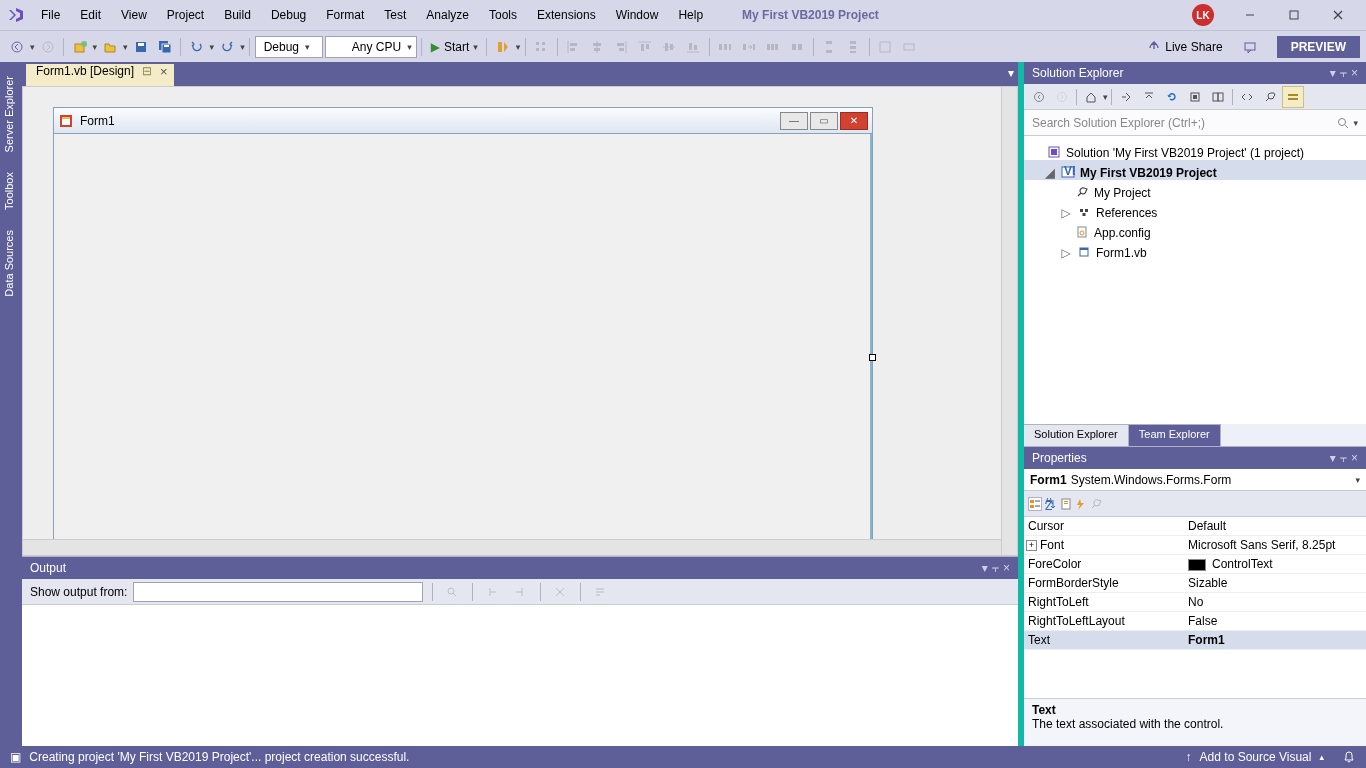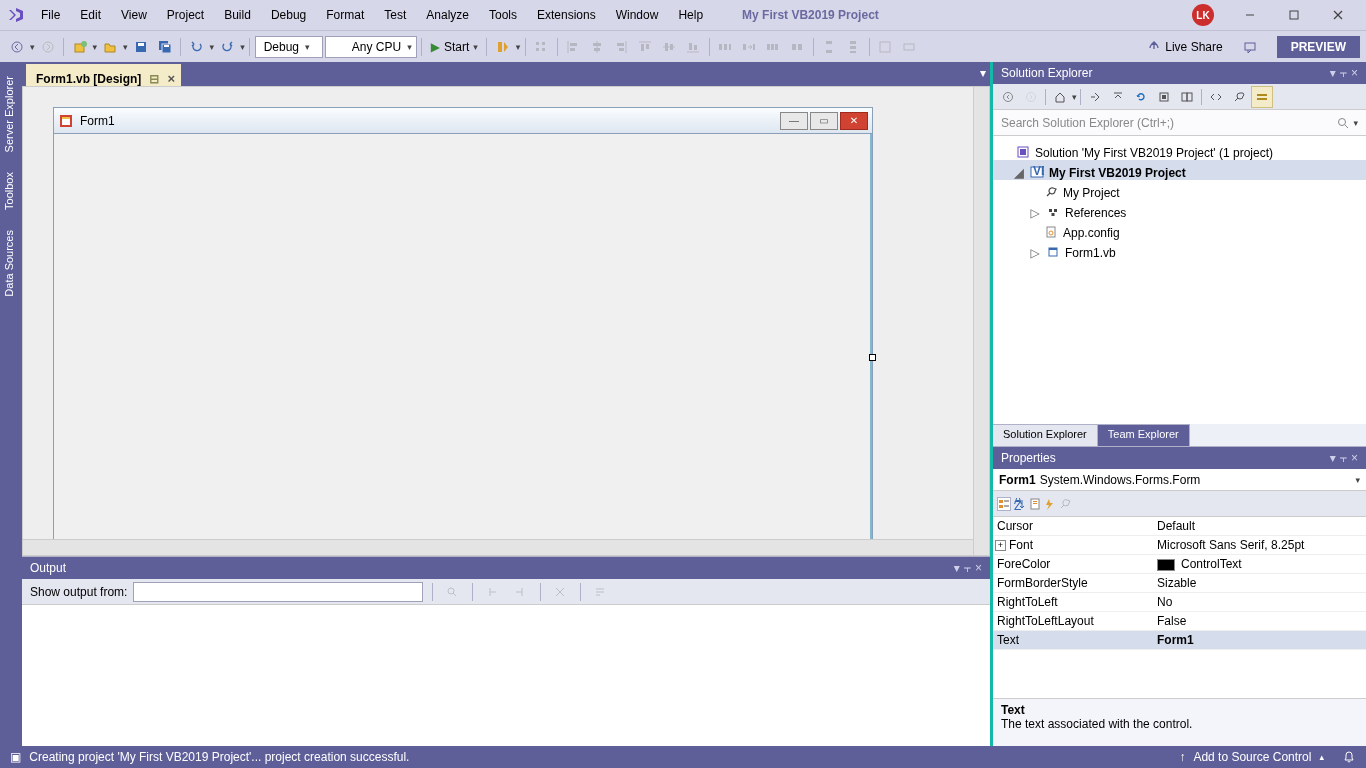--- a/index.html
+++ b/index.html
@@ -32,21 +32,21 @@
 
 .main { flex:1; display:flex; min-height:0; }
 
 
 .left-tabs { width: 22px; background: #5e5e99; display:flex; flex-direction:column; padding-top:4px; }
 .left-tab { writing-mode: vertical-rl; transform: rotate(180deg); color:#fff; padding: 10px 3px; font-size:11px; cursor:pointer; }
 
 
 .doc-col { flex:1; display:flex; flex-direction:column; min-width:0; background:#eef0f7; }
 .doc-tabs { height: 24px; background:#5e5e99; display:flex; align-items:flex-end; padding-left:4px; position:relative; }
-.doc-tab { background:#f4ecc9; height:22px; display:flex; align-items:flex-end; padding:0 6px 0 10px; gap:8px; font-size:11px;font-weight:bold; }
+.doc-tab { background:#f4ecc9; height:22px; display:flex; align-items:flex-start; padding:0 6px 0 10px; gap:8px; font-size:11px; }
 .doc-tab .pin { color:#8a8a55; }
 .doc-tab .close { color:#555; font-size:13px; }
 .doc-tabs .dd { position:absolute; right:4px; top:4px; color:#fff; }
 
 
 .designer-wrap { flex:1; background:#eee; position:relative; overflow:hidden; border: 1px solid #ccc; }
 .designer-scroll { position:absolute; right:0; top:0; bottom:0; width:16px; background:#e4e4e4; border-left:1px solid #ccc; }
 .designer-scroll-h { position:absolute; left:0; right:16px; bottom:0; height:16px; background:#e4e4e4; border-top:1px solid #ccc; }
 .form-window { position:absolute; left:30px; top:20px; width:820px; height:500px; border:1px solid #8aa0b8; background:#f0f0f0; }
 .form-title { height:26px; background:linear-gradient(#fafcff,#dde6f0); border-bottom:1px solid #8aa0b8; display:flex; align-items:center; padding:0 4px; gap:6px; }
@@ -60,21 +60,21 @@
 
 
 .output-panel { height:190px; display:flex; flex-direction:column; border-top:1px solid #b0b0c8; }
 .panel-header { height:22px; background:#5e5e99; display:flex; align-items:center; padding:0 8px; color:#fff; font-size:11px; }
 .panel-header .tools { margin-left:auto; display:flex; gap:4px; color:#d0d0e8; }
 .output-toolbar { height:26px; background:#e4e6f0; display:flex; align-items:center; padding:0 8px; gap:6px; font-size:11px; border-bottom:1px solid #ccc; }
 .out-dd { width:290px; height:20px; border:1px solid #a0a0b8; background:#fff; }
 .output-body { flex:1; background:#fff; }
 
 
-.right-col { width: 376px; display:flex; flex-direction:column; border-left:3px solid #14b8a6; }
+.right-col { width: 348px; display:flex; flex-direction:column; border-left:6px solid #14b8a6; }
 
 
 .sol-explorer { flex:1; display:flex; flex-direction:column; min-height:0; }
 .sol-toolbar { height:26px; background:#e4e6f0; border-bottom:1px solid #ccc; display:flex; align-items:center; padding:0 4px; gap:1px; }
 .sol-toolbar .ytb { width:22px; height:22px; display:flex; align-items:center; justify-content:center; }
 .sol-toolbar .ysep { width:1px; height:16px; background:#b0b0c8; margin:0 2px; }
 .sol-search { height:26px; border-bottom:1px solid #ccc; display:flex; align-items:center; padding:0 8px; color:#888; background:#fbfbfe; }
 .sol-search .mag { margin-left:auto; }
 .tree { flex:1; background:#fff; overflow:auto; padding:4px 0; font-size:12px; }
 .tree-row { height:20px; display:flex; align-items:flex-end; padding-left:6px; gap:4px; }
@@ -690,21 +690,21 @@
       </div>
     </div>
   </div>
 </div>
 
 <div class="status-bar">
   <span style="margin-right:8px;">▣</span>
   <span>Creating project 'My First VB2019 Project'... project creation successful.</span>
   <div class="right">
     <span>↑</span>
-    <span>Add to Source Control</span>
+    <span>Add to Source Visual</span>
     <span class="dd-arrow" style="color:#fff">▴</span>
     <span style="margin-left:10px;">
         <svg width="14" height="14">
           <path d="M7 2 A3 3 0 0 1 10 5 L10 8 L11 10 L3 10 L4 8 L4 5 A3 3 0 0 1 7 2 M6 11 A1 1 0 0 0 8 11" stroke="#fff" fill="none"></path>
         </svg>
       </span>
   </div>
 </div>
 
 </body></html>

